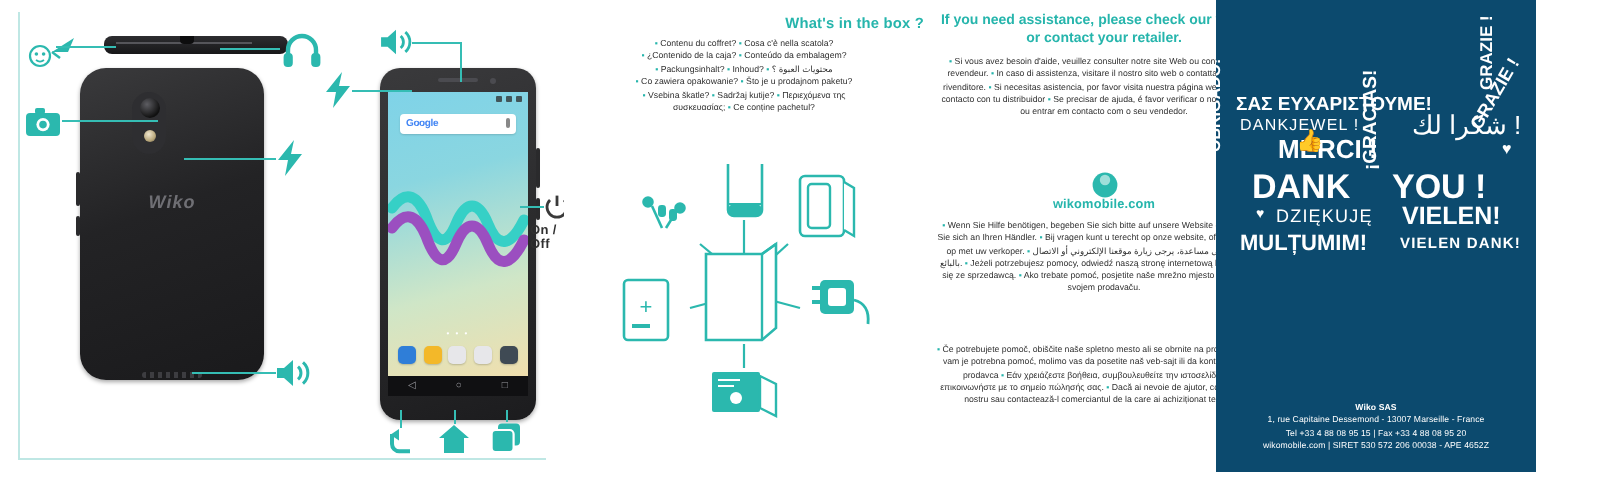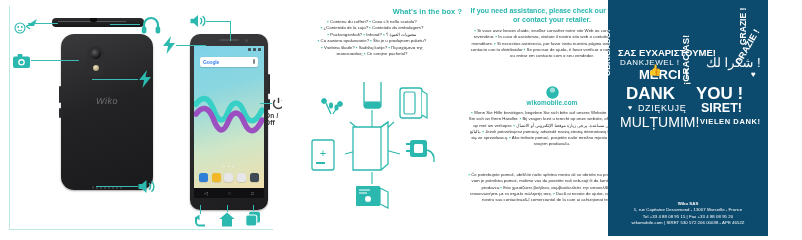--- a/index.html
+++ b/index.html
@@ -18,24 +18,25 @@
   }
   #panel-device .hairline-left{
     position:absolute;left:9px;top:6px;width:1px;height:224px;background:#bfe7e4;
   }
   #panel-device .hairline-bottom{
     position:absolute;left:9px;top:229px;width:264px;height:1px;background:#bfe7e4;
   }
 
   
   .phone-back{
-    position:absolute;left:61px;top:34px;width:92px;height:156px;
+    position:absolute;left:40px;top:34px;width:92px;height:156px;
     background:linear-gradient(160deg,#3a3a3c 0%,#232325 45%,#1a1a1c 100%);
     border-radius:13px;
     box-shadow:0 1px 2px rgba(0,0,0,.35);
+    font-weight:bold;
   }
   .phone-back .cam-module{
     position:absolute;left:26px;top:12px;width:17px;height:31px;
     border-radius:9px;background:#2e2e31;
   }
   .phone-back .cam-lens{
     position:absolute;left:3.5px;top:3px;width:10px;height:10px;border-radius:50%;
     background:radial-gradient(circle at 35% 32%,#5d5d62 0%,#111 70%);
   }
   .phone-back .cam-flash{
@@ -427,22 +428,22 @@
         <span class="wc" style="left: 131px; top: 45px; font-size: 8.5px; line-height: 8.5px; font-weight: bold; transform: rotate(-90deg); transform-origin: left top;">GRAZIE !</span>
         <span class="wc thin" style="left: 12px; top: 59px; font-size: 8px; line-height: 8px; font-weight: normal; letter-spacing: 0.6px;">DANKJEWEL !</span>
         <span class="wc thin" style="left: 98px; top: 59px; font-size: 13px; line-height: 7.5px; font-weight: normal; letter-spacing: 0.6px;">شكرا لك !</span>
         <span class="wc" style="left: -4px; top: 76px; font-size: 8px; line-height: 8px; font-weight: bold; transform: rotate(-90deg); transform-origin: left top;">OBRIGADO!</span>
         <span class="wc" style="left: 31px; top: 65px; font-size: 13px; line-height: 19px; font-weight: bold;">MERCI !</span>
         <span class="wc" style="left: 126px; top: 62px; font-size: 9px; line-height: 9px; font-weight: bold; transform: rotate(-60deg); transform-origin: left top;">GRAZIE !</span>
         <span class="wc" style="left: 18px; top: 85px; font-size: 17px; line-height: 17px; font-weight: bold;">DANK</span>
         <span class="wc" style="left: 73px; top: 85px; font-size: 9.5px; line-height: 9.5px; font-weight: bold; transform: rotate(-90deg); transform-origin: left top;">¡GRACIAS!</span>
         <span class="wc" style="left: 88px; top: 85px; font-size: 17px; line-height: 17px; font-weight: bold;">YOU !</span>
         <span class="wc thin" style="left: 30px; top: 104px; font-size: 9px; line-height: 9px; font-weight: normal; letter-spacing: 0.6px;">DZIĘKUJĘ</span>
-        <span class="wc" style="left: 93px; top: 102px; font-size: 12.5px; line-height: 12.5px; font-weight: bold;">SIRET!</span>
-        <span class="wc" style="left: 12px; top: 116px; font-size: 14px; line-height: 13px; font-weight: normal;">MULȚUMIM!</span>
+        <span class="wc" style="left: 93px; top: 102px; font-size: 12.5px; line-height: 12.5px; font-weight: bold;">VIELEN!</span>
+        <span class="wc" style="left: 12px; top: 116px; font-size: 11px; line-height: 13px; font-weight: bold;">MULȚUMIM!</span>
         <span class="wc thin" style="left: 92px; top: 118px; font-size: 7.5px; line-height: 7.5px; font-weight: bold; letter-spacing: 0.6px;">VIELEN DANK!</span>
       </div>
 
     <span class="wc" style="left:40px;top:64px;font-size:11px;">👍</span>
     <span class="wc" style="left:143px;top:70px;font-size:8px;">♥</span>
     <span class="wc" style="left:20px;top:104px;font-size:7px;">♥</span>
 
     <div class="footer-block">
       <div class="fl b">Wiko SAS</div>
       <div class="fl">1, rue Capitaine Dessemond - 13007 Marseille - France</div>

